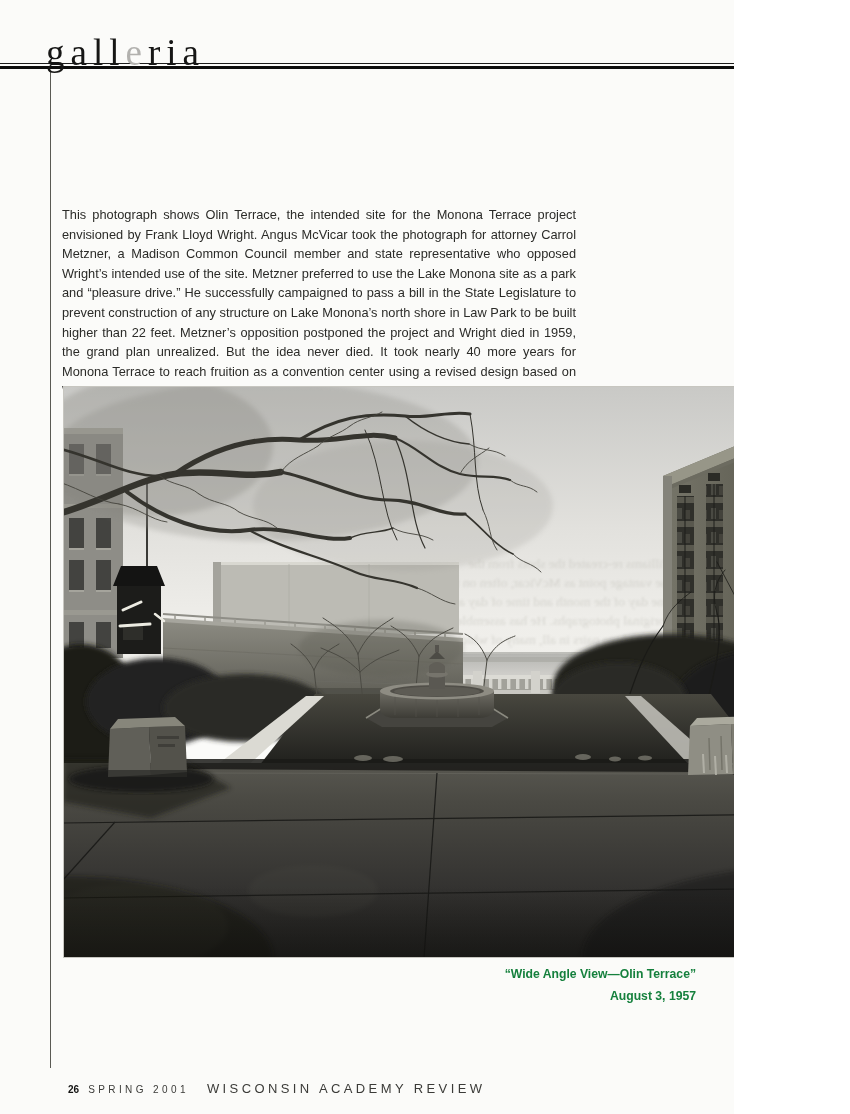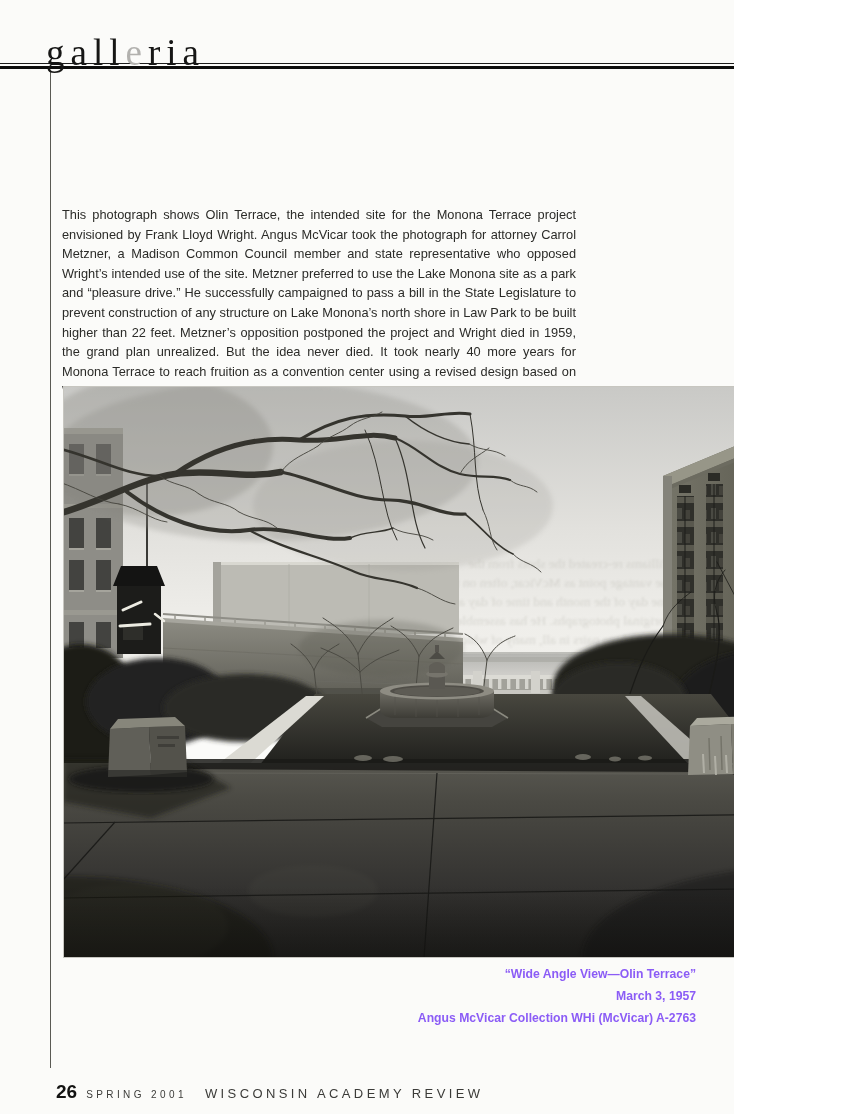--- a/index.html
+++ b/index.html
@@ -17,26 +17,26 @@
   .rule-b{position:absolute;left:0;top:66px;width:850px;height:3px;background:#0d0d0c;z-index:2;}
   .vline{position:absolute;left:50px;top:71px;width:1px;height:997px;background:#5a5a54;}
   .intro{
     position:absolute;left:62px;top:205px;width:514px;margin:0;
     font-size:12.8px;line-height:19.6px;text-align:justify;color:#2b2b28;
   }
   .photo-frame{position:absolute;left:63px;top:386px;width:749px;height:572px;margin:0;}
   .photo-frame svg{display:block;width:100%;height:100%;}
   .captions{
     position:absolute;right:38px;top:963px;width:520px;text-align:right;
-    font-weight:bold;font-size:12.2px;line-height:22px;color:#8b5cf6;
+    font-weight:bold;font-size:12.2px;line-height:22px;color:#15803d;
   }
   .footer{
     position:absolute;left:56px;top:1081px;display:flex;align-items:baseline;color:#3b3b38;
   }
-  .footer .num{font-size:19px;font-weight:bold;color:#131312;margin-right:9px;}
+  .footer .num{font-size:10px;font-weight:bold;color:#131312;margin-right:9px;margin-left:12px;}
   .footer .issue{font-size:10px;letter-spacing:3.4px;margin-right:18px;}
   .footer .pub{font-size:13px;letter-spacing:3.4px;}
 </style>
 </head>
 <body>
 
 <div class="page">
 
   <h1 class="masthead"><span>gall</span><span class="accent">e</span><span>ria</span></h1>
   <div class="rule-a"></div>
@@ -388,22 +388,21 @@
           <path d="M420,124 C428,140 426,152 434,164"></path>
         </g>
       </g>
 
       <rect x="0.5" y="0.5" width="748" height="571" fill="none" stroke="#c7c6c0" stroke-width="1"></rect>
     </svg>
   </figure>
 
   <div class="captions">
     <div>“Wide Angle View—Olin Terrace”</div>
-    <div>March 3, 1957</div>
-    <div>Angus McVicar Collection WHi (McVicar) A-2763</div>
+    <div>August 3, 1957</div>
   </div>
 
   <div class="footer">
     <span class="num">26</span>
     <span class="issue">SPRING 2001</span>
     <span class="pub">WISCONSIN ACADEMY REVIEW</span>
   </div>
 
 </div>
 

